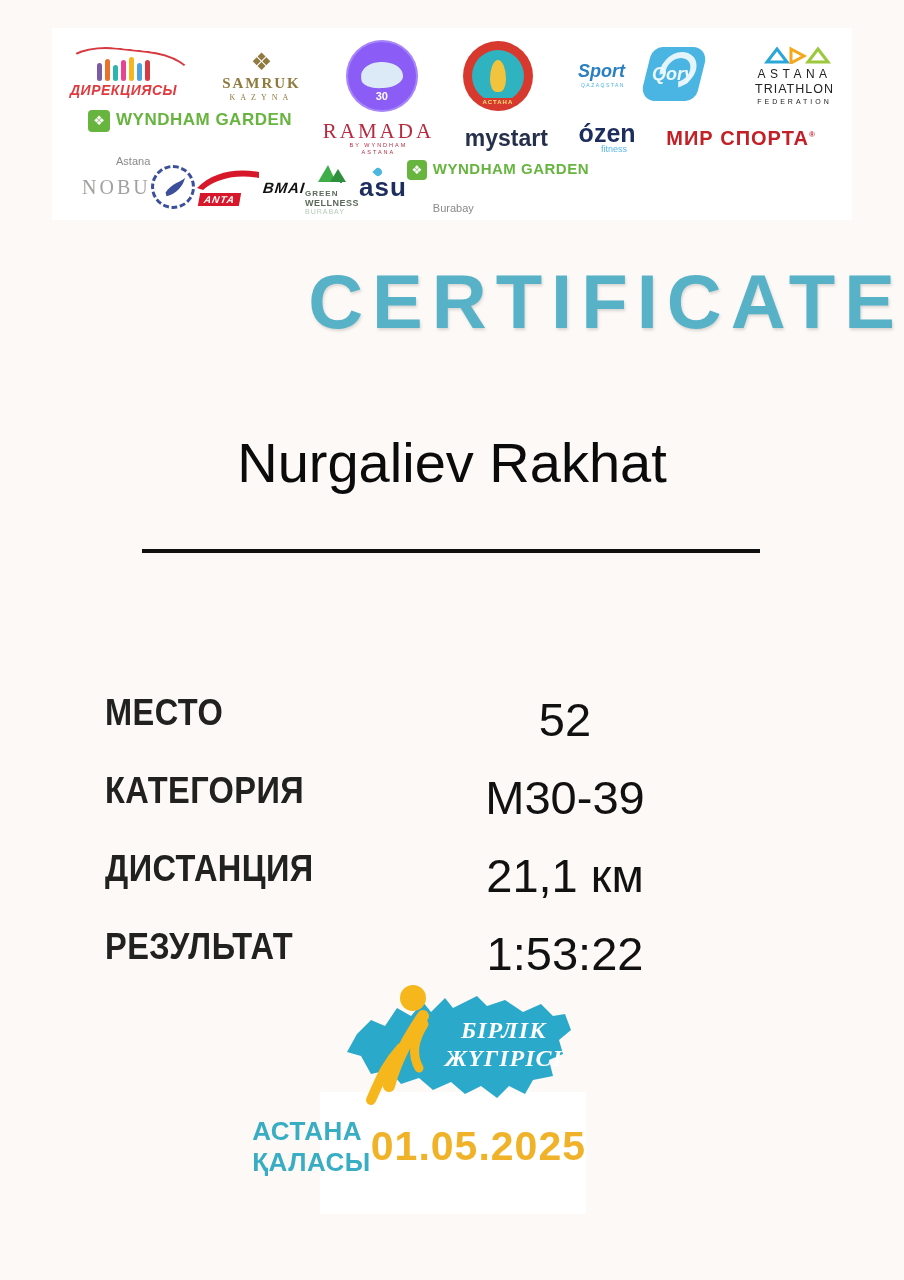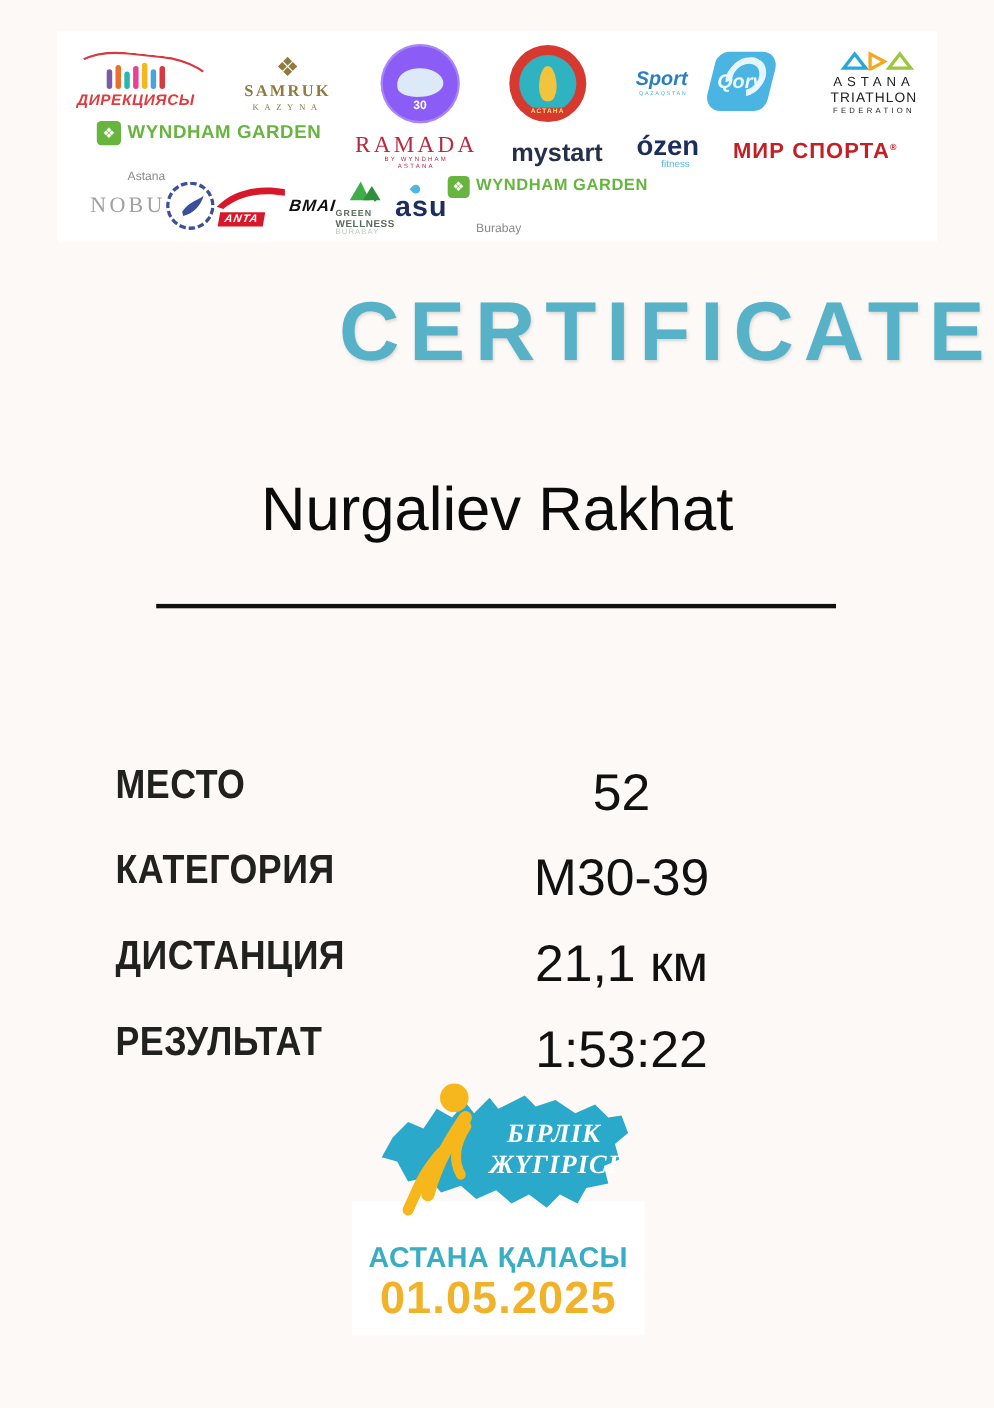--- a/index.html
+++ b/index.html
@@ -103,21 +103,21 @@
   .event{position:absolute;top:597px;left:0;width:100%;text-align:center;font-size:33px;font-weight:700;color:#1d1d1b;}
 
   .results{position:absolute;top:692px;left:105px;width:620px;}
   .rrow{display:flex;align-items:flex-start;height:78px;}
   .rlabel{width:300px;font-size:37px;font-weight:700;color:#21211f;transform:scaleX(0.88);
           transform-origin:left center;letter-spacing:0.5px;}
   .rvalue{width:320px;text-align:center;font-size:47px;color:#111;}
 
   
   .fbox{position:absolute;left:320px;top:1092px;width:266px;height:122px;background:#ffffff;z-index:1;
-        display:flex;flex-direction:column;align-items:center;justify-content:flex-end;
+        display:flex;flex-direction:row;align-items:center;justify-content:flex-end;
         padding-bottom:12px;box-sizing:border-box;}
   .fcity{color:#38adc3;font-weight:700;font-size:26px;letter-spacing:0.5px;}
   .fdate{color:#f0b229;font-weight:800;font-size:41px;letter-spacing:1px;line-height:1.05;}
   .elogo{position:absolute;top:982px;left:50%;transform:translateX(-50%);z-index:2;}
   .elogo text{font-family:"Liberation Serif",serif;font-weight:700;font-style:italic;fill:#fff;font-size:24px;letter-spacing:1px;}
 </style>
 </head>
 <body>
 
 <div class="page">

